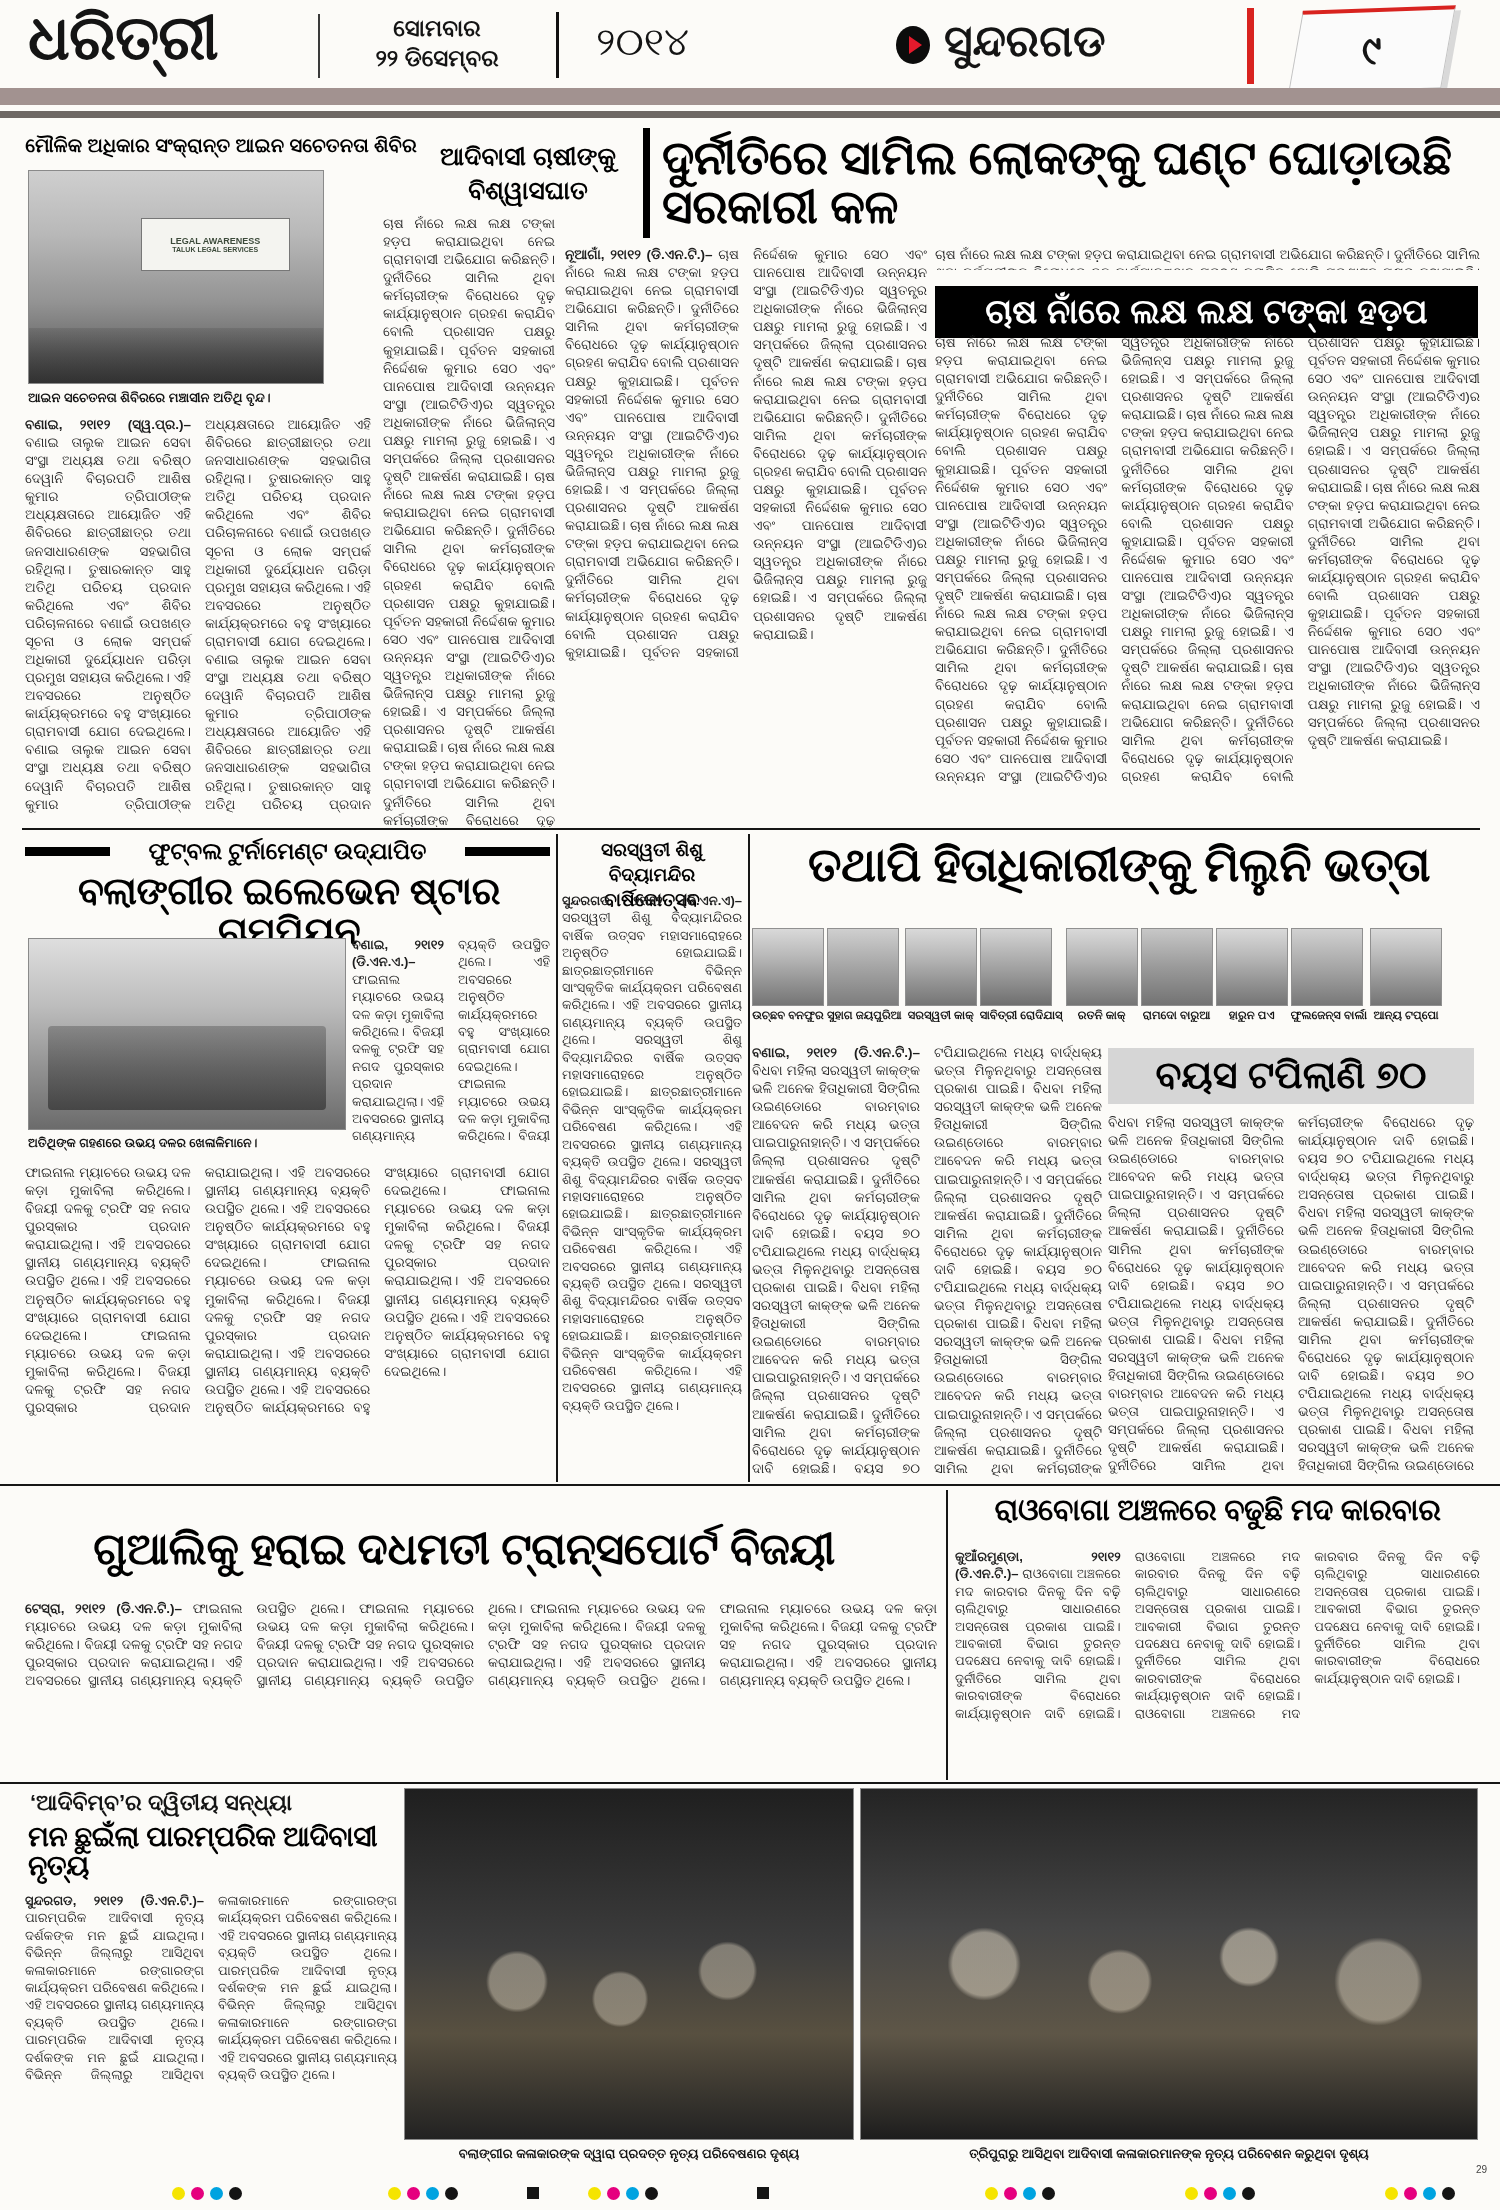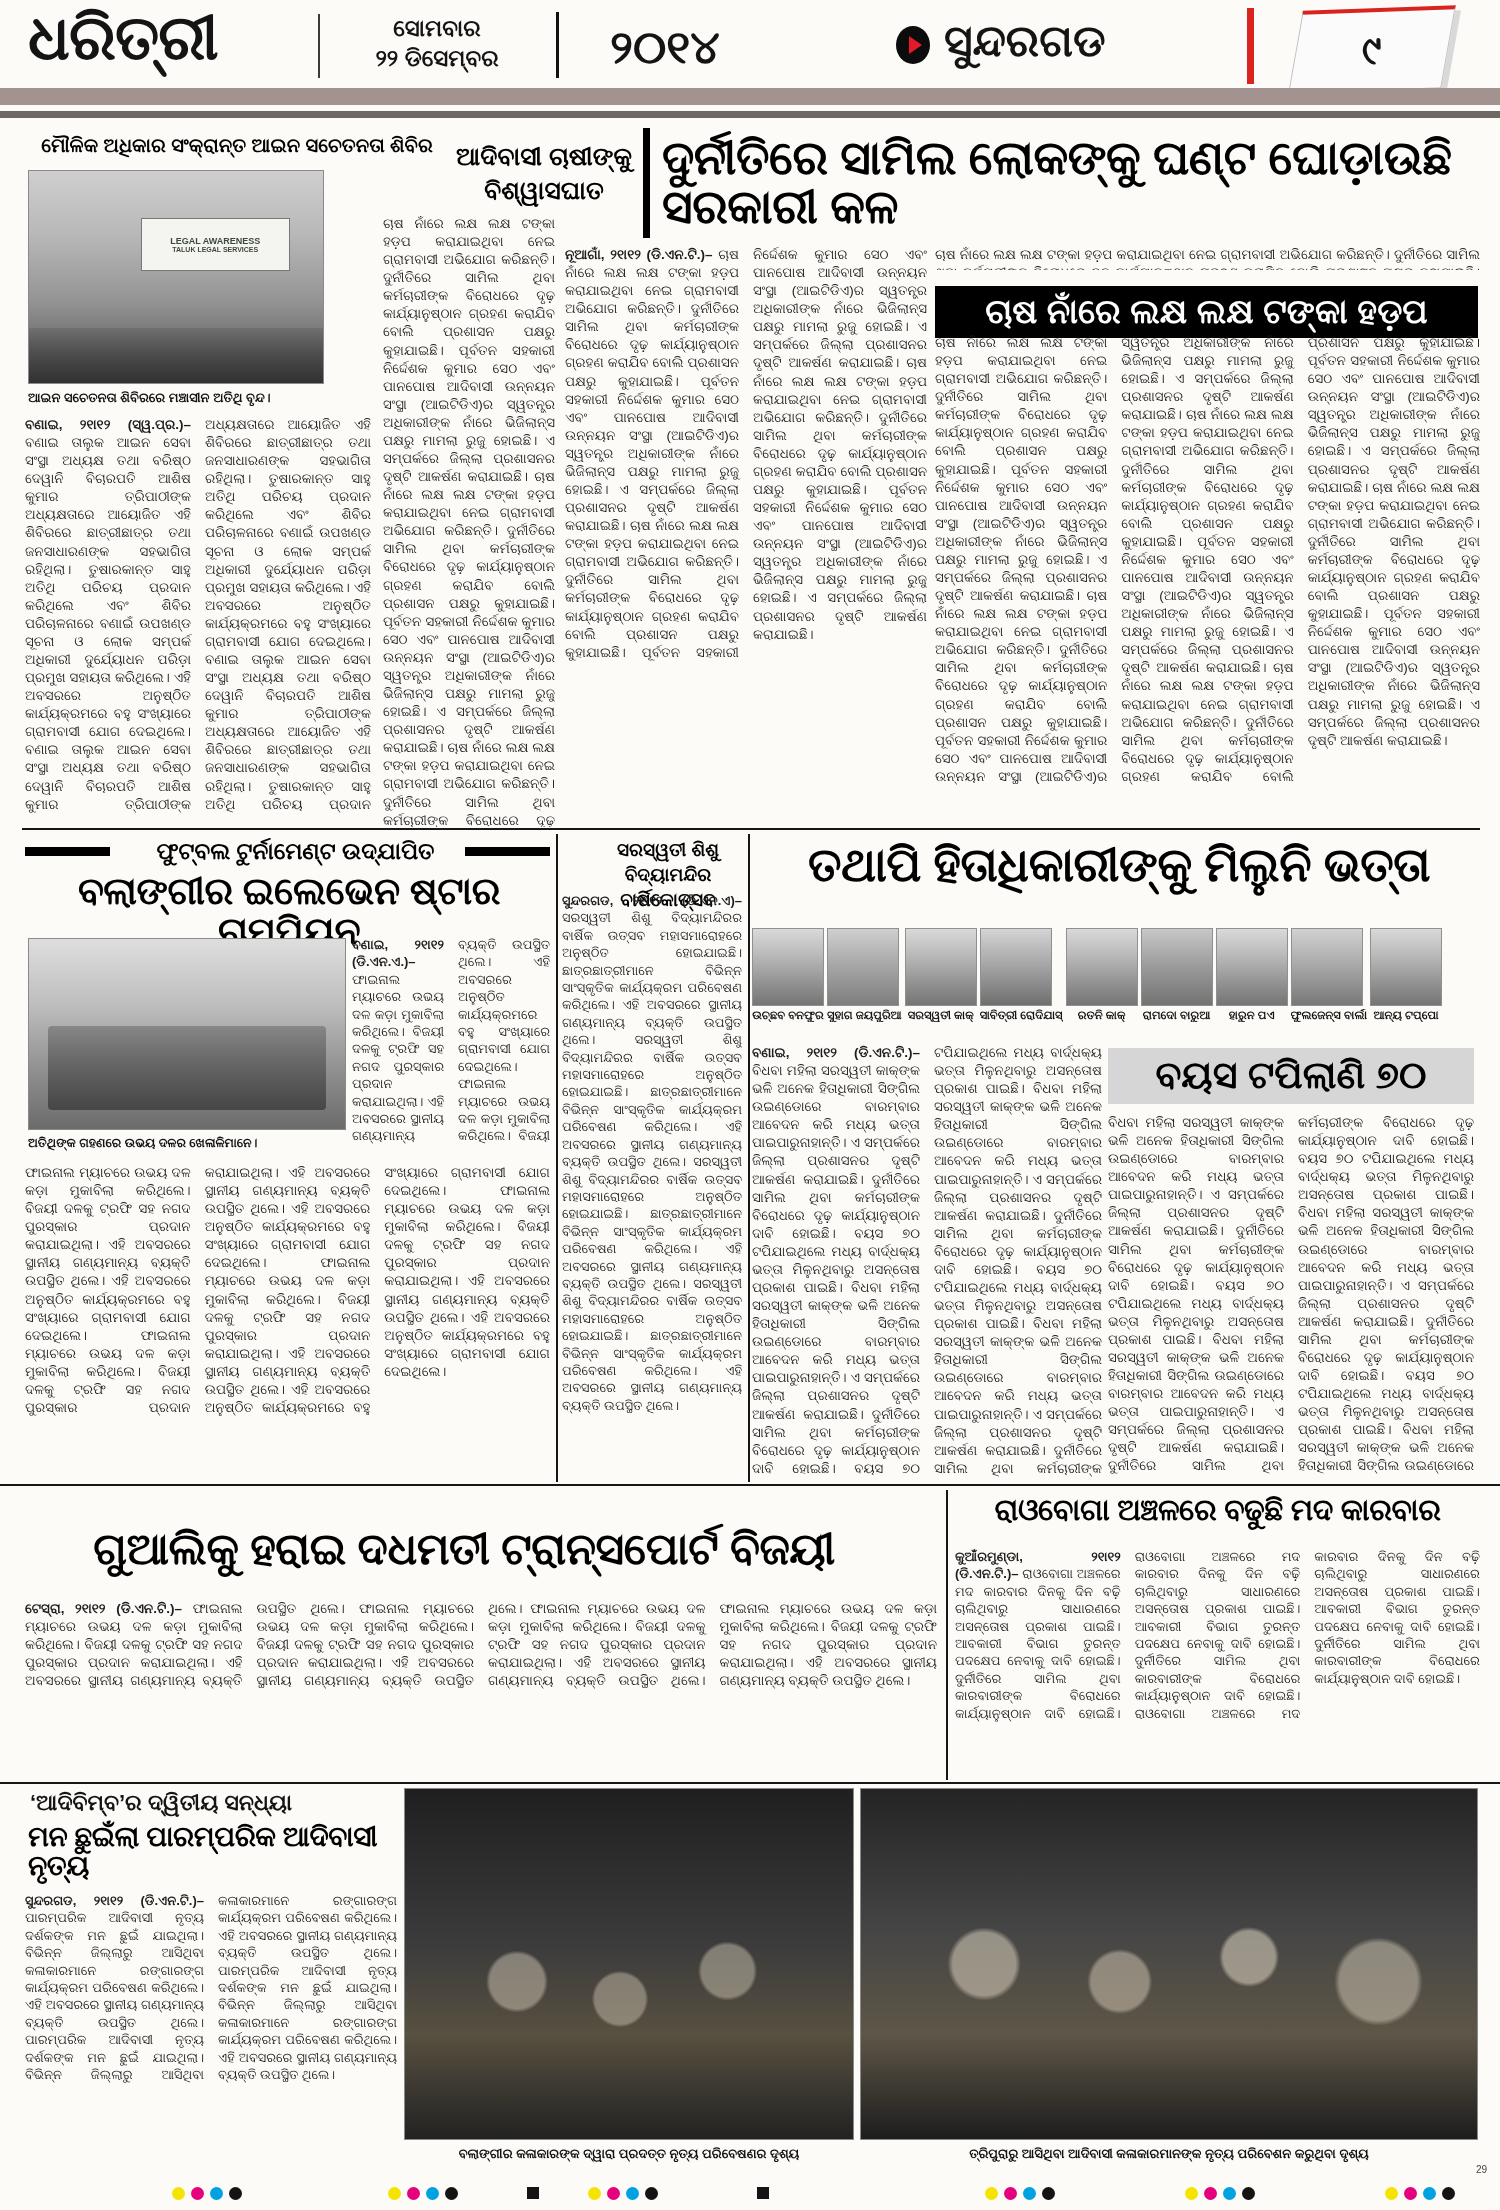--- a/index.html
+++ b/index.html
@@ -1,20 +1,20 @@
 <!DOCTYPE html>
 <html><head>
 <meta charset="utf-8">
 <style>
   html,body{margin:0;padding:0;background:#e8e6e2;}
   .page{position:relative;width:1500px;height:2210px;background:#fcfbf8;margin:0 auto;
         font-family:"Liberation Sans",sans-serif;color:#141414;overflow:hidden;}
   .abs{position:absolute;}
   .hl{font-weight:bold;color:#000;letter-spacing:-0.5px;line-height:1.05;}
-  .kicker{font-weight:bold;text-align:center;color:#000;margin-left:16px;}
+  .kicker{font-weight:bold;text-align:center;color:#000;}
   .body-text{font-size:13.5px;line-height:1.34;text-align:justify;color:#1d1d1d;overflow:hidden;
              word-break:break-word;}
   .dateline{font-weight:bold;}
   .cols-2{column-count:2;column-gap:14px;}
   .cols-3{column-count:3;column-gap:14px;}
   .cols-4{column-count:4;column-gap:14px;}
   .caption{font-size:13px;font-weight:bold;color:#111;overflow:hidden;}
   .photo{border:1px solid #8a8a8a;box-sizing:border-box;}
   .vrule{background:#161616;}
   .hrule{background:#161616;}
@@ -42,21 +42,21 @@
 <div class="page">
 
   <div class="abs" style="left:0;top:0;width:1500px;height:88px;">
     <div class="abs" style="left:28px;top:2px;font-size:62px;font-weight:bold;letter-spacing:-1px;">ଧରିତ୍ରୀ</div>
     <div class="abs" style="left:318px;top:14px;width:2px;height:64px;background:#3a3a3a;"></div>
     <div class="abs" style="left:332px;top:14px;width:210px;text-align:center;font-weight:bold;font-size:23px;line-height:1.3;">
       <div>ସୋମବାର</div>
       <div>୨୨ ଡିସେମ୍ବର</div>
     </div>
     <div class="abs" style="left:556px;top:12px;width:3px;height:66px;background:#111;"></div>
-    <div class="abs" style="left:596px;top:20px;font-size:46px;font-weight:bold;margin-left:14px;">୨୦୧୪</div>
+    <div class="abs" style="left:596px;top:20px;font-size:39px;font-weight:normal;">୨୦୧୪</div>
 
     <div class="abs" style="left:896px;top:26px;width:34px;height:38px;background:#0c0c0c;border-radius:50%;display:flex;align-items:center;justify-content:center;">
       <div style="width:0;height:0;border-left:13px solid #e41a2c;border-top:9px solid transparent;border-bottom:9px solid transparent;margin-left:4px;"></div>
     </div>
     <div class="abs" style="left:944px;top:16px;font-size:44px;font-weight:bold;">ସୁନ୍ଦରଗଡ</div>
 
     <div class="abs" style="left:1247px;top:8px;width:7px;height:76px;background:#d8231f;"></div>
     <div class="fold abs" style="left:1296px;top:8px;">
       <span style="font-size:40px;font-weight:bold;transform:skew(12deg);">୯</span>
     </div>

